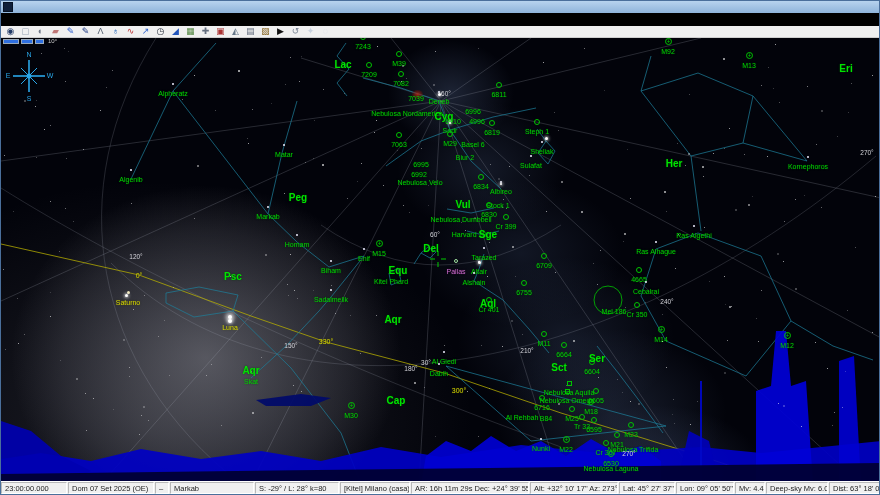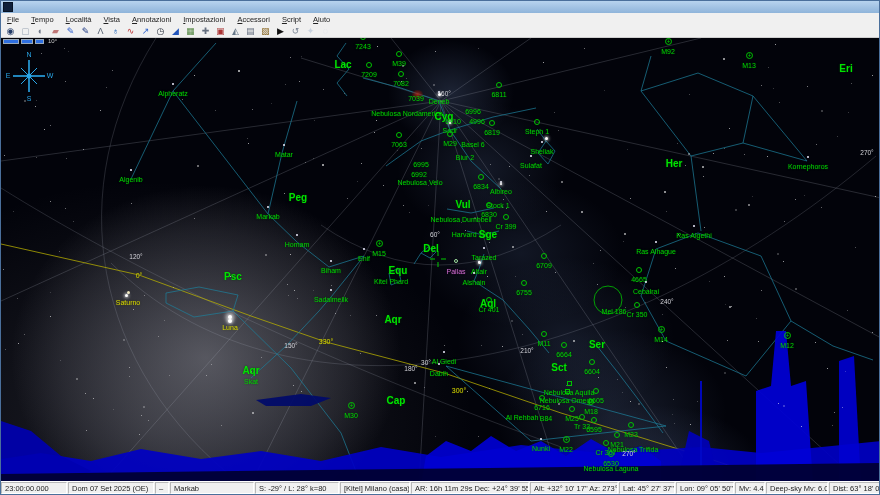--- a/index.html
+++ b/index.html
@@ -59,31 +59,20 @@
   .scell{font-size:7.5px;color:#222;line-height:11px;padding:0 3px;border:1px solid #b8b8b8;
     border-right-color:#fff;border-bottom-color:#fff;margin-right:1px;overflow:hidden;white-space:nowrap;box-sizing:border-box;flex:none;}
 </style>
 </head>
 <body>
 
 <div id="win">
   <div id="titlebar">
     <div id="appicon"></div>
   </div>
-  <div id="menubar">
-      <div class="menu-item">File</div>
-      <div class="menu-item">Tempo</div>
-      <div class="menu-item">Località</div>
-      <div class="menu-item">Vista</div>
-      <div class="menu-item">Annotazioni</div>
-      <div class="menu-item">Impostazioni</div>
-      <div class="menu-item">Accessori</div>
-      <div class="menu-item">Script</div>
-      <div class="menu-item">Aiuto</div>
-    </div>
   <div id="toolbar">
       <div class="tbtn" style="color: rgb(34, 58, 102);">◉</div>
       <div class="tbtn" style="color: rgb(154, 166, 180);">▢</div>
       <div class="tbtn" style="color: rgb(112, 120, 136);">◐</div>
       <div class="tbtn" style="color: rgb(192, 119, 119);">▰</div>
       <div class="tbtn" style="color: rgb(34, 85, 204);">✎</div>
       <div class="tbtn" style="color: rgb(20, 48, 126);">✎</div>
       <div class="tbtn" style="color: rgb(85, 96, 112);">Λ</div>
       <div class="tbtn" style="color: rgb(34, 102, 187);">♁</div>
       <div class="tbtn" style="color: rgb(187, 51, 51);">∿</div>
@@ -334,21 +323,21 @@
       <div class="lb b" style="left: 297px; top: 156px;">Peg</div>
       <div class="lb b" style="left: 232px; top: 235px;">Psc</div>
       <div class="lb b" style="left: 430px; top: 207px;">Del</div>
       <div class="lb b" style="left: 397px; top: 229px;">Equ</div>
       <div class="lb b" style="left: 462px; top: 163px;">Vul</div>
       <div class="lb b" style="left: 487px; top: 193px;">Sge</div>
       <div class="lb b" style="left: 487px; top: 246px; margin-top: 16px;">Aql</div>
       <div class="lb b" style="left: 250px; top: 329px;">Aqr</div>
       <div class="lb b" style="left: 392px; top: 278px;">Aqr</div>
       <div class="lb b" style="left: 395px; top: 359px;">Cap</div>
-      <div class="lb b" style="left: 596px; top: 303px;">Ser</div>
+      <div class="lb b" style="left: 596px; top: 317px;">Ser</div>
       <div class="lb b" style="left: 558px; top: 326px;">Sct</div>
       <div class="lb w" style="left: 445px; top: 52px;">60°</div>
       <div class="lb w" style="left: 434px; top: 193px;">60°</div>
       <div class="lb w" style="left: 425px; top: 321px;">30°</div>
       <div class="lb w" style="left: 135px; top: 215px;">120°</div>
       <div class="lb w" style="left: 290px; top: 304px;">150°</div>
       <div class="lb w" style="left: 410px; top: 327px;">180°</div>
       <div class="lb w" style="left: 526px; top: 309px;">210°</div>
       <div class="lb w" style="left: 666px; top: 260px;">240°</div>
       <div class="lb w" style="left: 866px; top: 111px;">270°</div>

